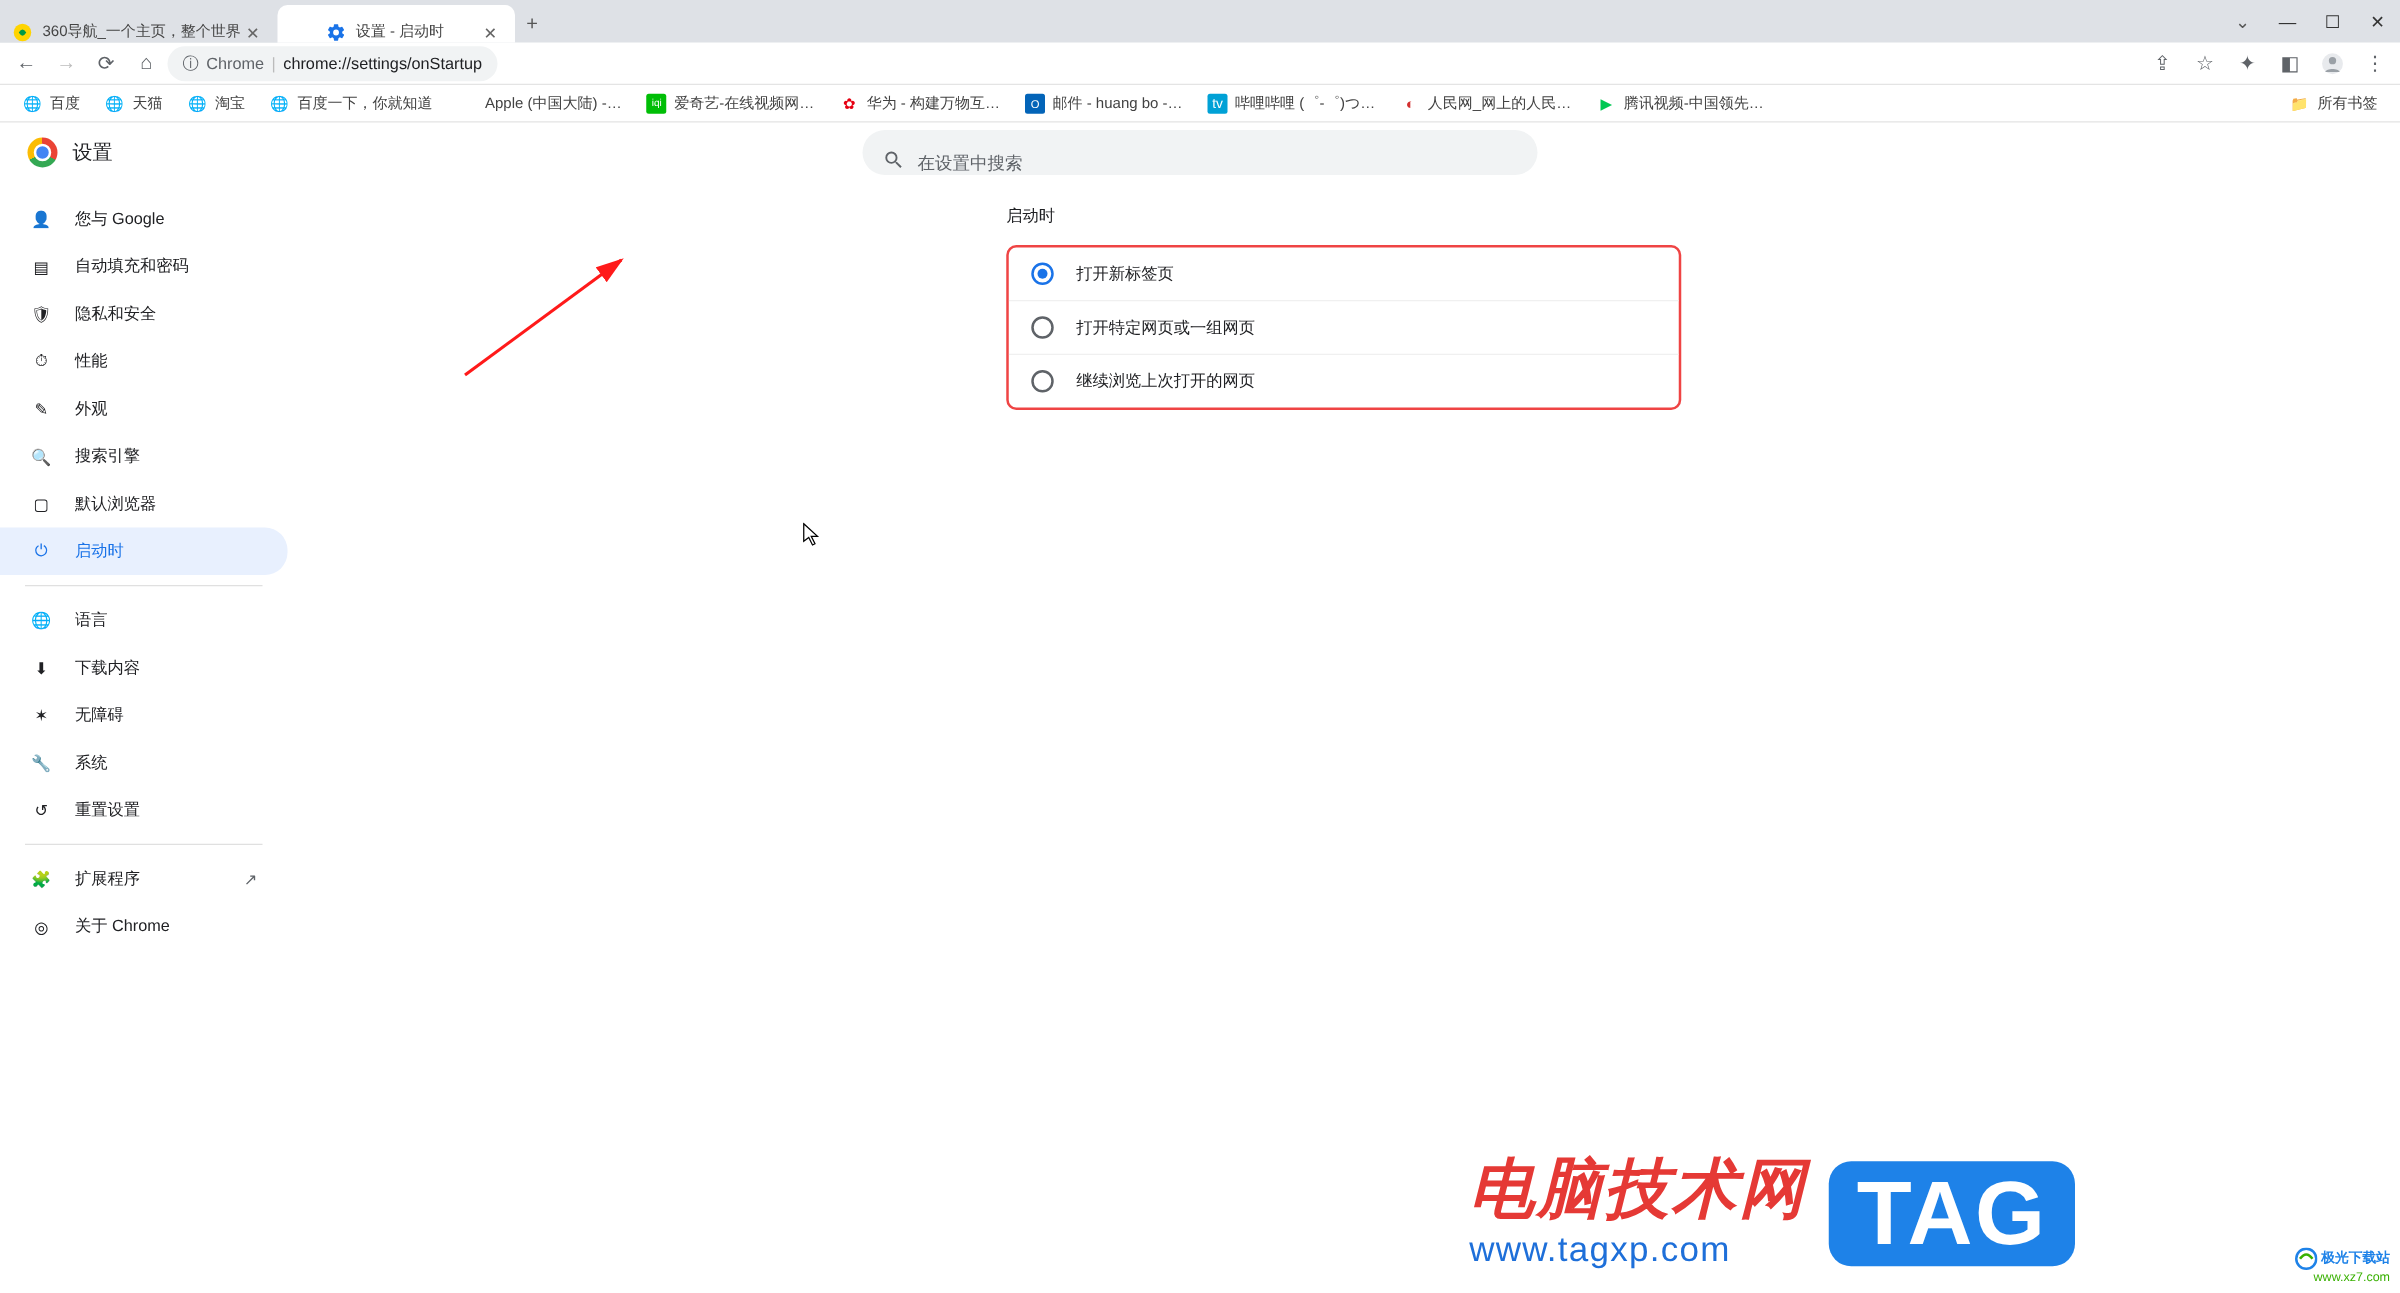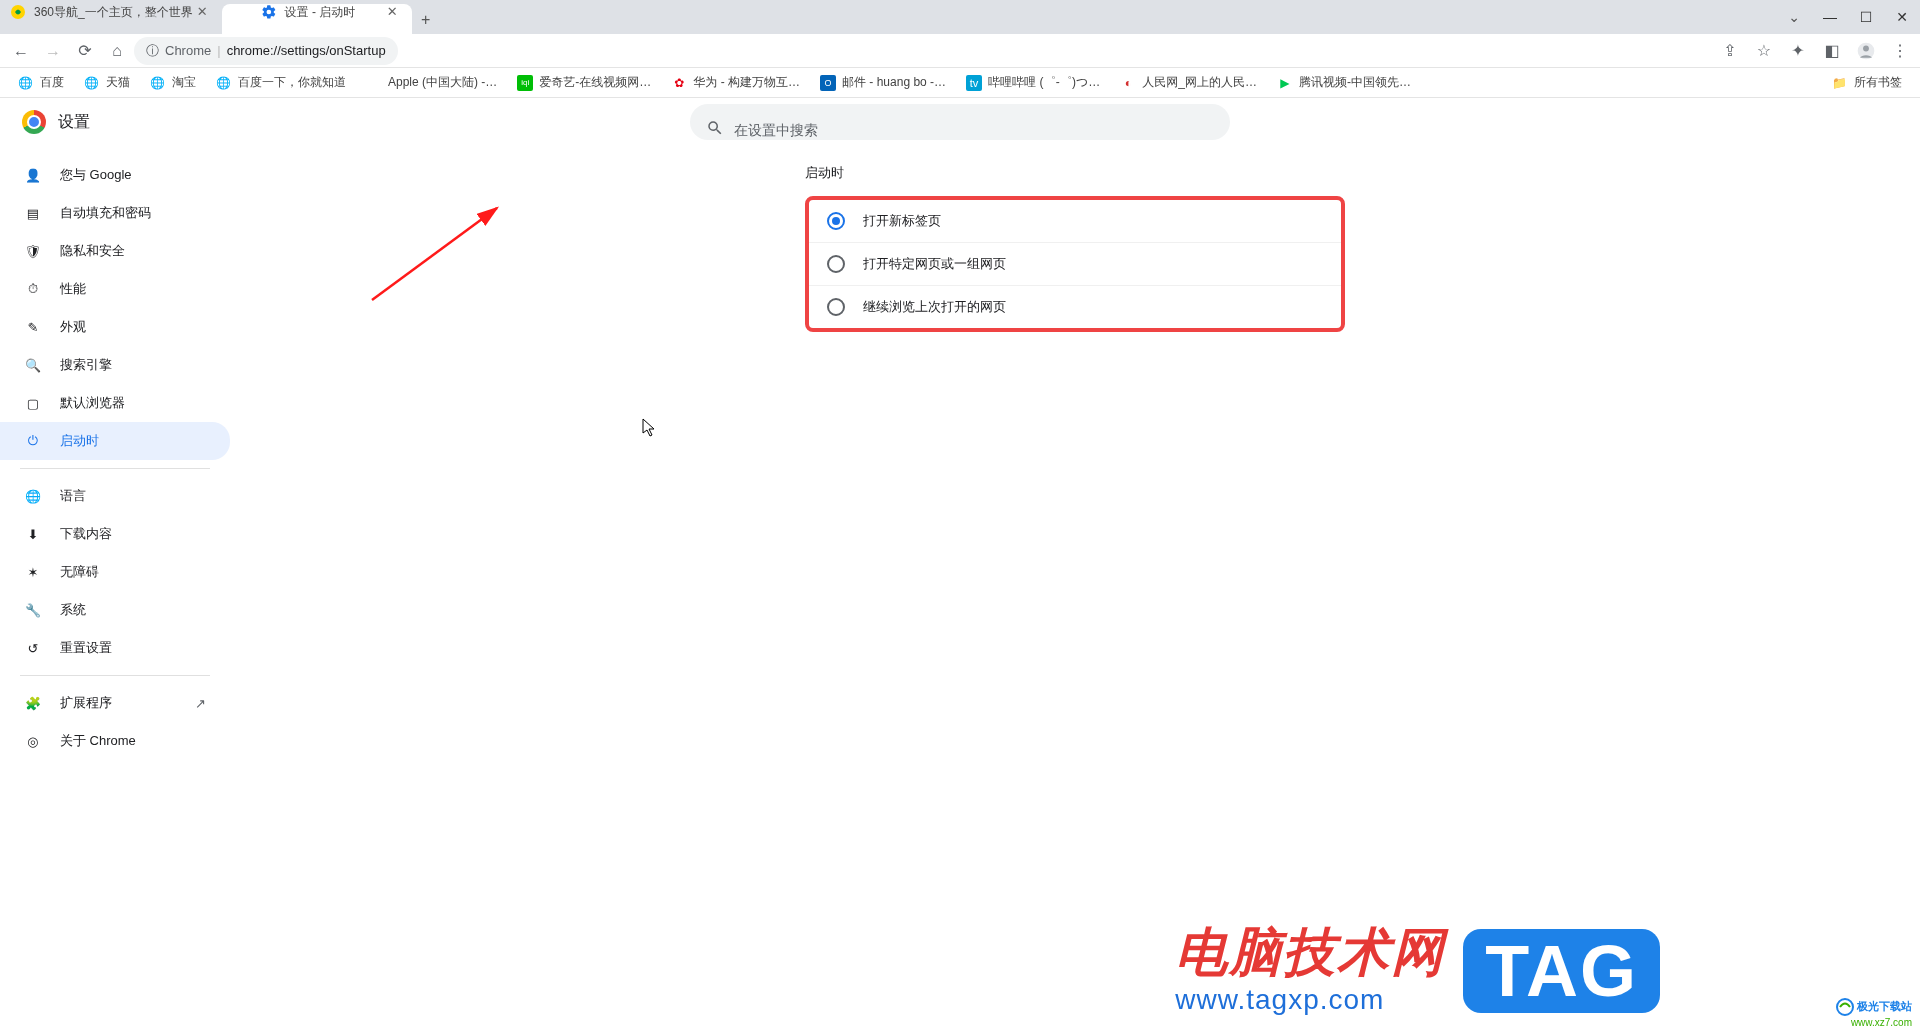--- a/index.html
+++ b/index.html
@@ -1,20 +1,20 @@
 <!DOCTYPE html>
 <html><head>
 <meta charset="utf-8">
 <style>
 * { margin: 0; padding: 0; box-sizing: border-box; font-family: "Segoe UI", "Microsoft YaHei", Arial, sans-serif; }
 body { width: 1920px; height: 1034px; background: #fff; overflow: hidden; position: relative; }
 
 
 .window-top { height: 34px; background: #dee1e6; display: flex; align-items: flex-end; position: relative; }
-.tab { height: 30px; background: #dee1e6; border-radius: 8px 8px 0 0; display: flex; align-items: flex-start; padding: 0 10px; font-size: 12px; color: #444; min-width: 190px; position: relative; cursor: pointer; }
+.tab { height: 30px; background: #dee1e6; border-radius: 8px 8px 0 0; display: flex; align-items: flex-end; padding: 0 10px; font-size: 12px; color: #444; min-width: 190px; position: relative; cursor: pointer; }
 .tab.active { background: #fff; padding-left: 39px; }
 .tab .favicon { width: 16px; height: 16px; margin-right: 8px; display: inline-flex; align-items: center; justify-content: center; }
 .tab .close-x { margin-left: auto; font-size: 13px; color: #666; padding: 0 4px; }
 .new-tab { width: 28px; height: 28px; display: flex; align-items: center; justify-content: center; color: #555; cursor: pointer; font-size: 16px; }
 .win-btns { position: absolute; right: 0; top: 0; display: flex; height: 34px; align-items: center; }
 .win-btn { width: 36px; text-align: center; font-size: 14px; color: #333; cursor: pointer; }
 .win-chevron { width: 36px; text-align: center; font-size: 14px; color: #555; }
 
 
 .toolbar { height: 34px; background: #fff; border-bottom: 1px solid #e4e4e4; display: flex; align-items: center; padding: 0 6px; gap: 2px; }
@@ -42,21 +42,21 @@
 .side-item { display: flex; align-items: center; gap: 18px; padding: 10px 24px; font-size: 13px; color: #202124; cursor: pointer; border-radius: 0 18px 18px 0; }
 .side-item.active { background: #e8f0fe; color: #1a73e8; }
 .side-item .sicon { width: 18px; text-align: center; color: inherit; }
 .side-item.active .sicon { color: #1a73e8; }
 .side-divider { height: 1px; background: #e0e0e0; margin: 8px 20px; }
 .side-item.trailing { justify-content: flex-start; }
 .side-item .ext-open { margin-left: auto; color: #5f6368; }
 
 .main { flex: 1; padding-top: 60px; display: flex; flex-direction: column; align-items: center; }
 .section-title { width: 540px; font-size: 13px; color: #202124; margin-bottom: 14px; margin-top: 6px; }
-.option-card { width: 540px; border: 4px solid #ef4444; border-radius: 8px; overflow: hidden; background: #fff; position: relative; }
+.option-card { width: 540px; border: 2px solid #ef4444; border-radius: 8px; overflow: hidden; background: #fff; position: relative; }
 .option-row { display: flex; align-items: center; gap: 18px; padding: 12px 18px; font-size: 13px; color: #202124; cursor: pointer; }
 .option-row + .option-row { border-top: 1px solid #f0f0f0; }
 .radio { width: 18px; height: 18px; border: 2px solid #5f6368; border-radius: 50%; position: relative; flex-shrink: 0; }
 .radio.checked { border-color: #1a73e8; }
 .radio.checked::after { content: ""; position: absolute; width: 8px; height: 8px; background: #1a73e8; border-radius: 50%; top: 3px; left: 3px; }
 
 
 .arrow { position: absolute; top: 200px; left: 367px; pointer-events: none; }
 
 

